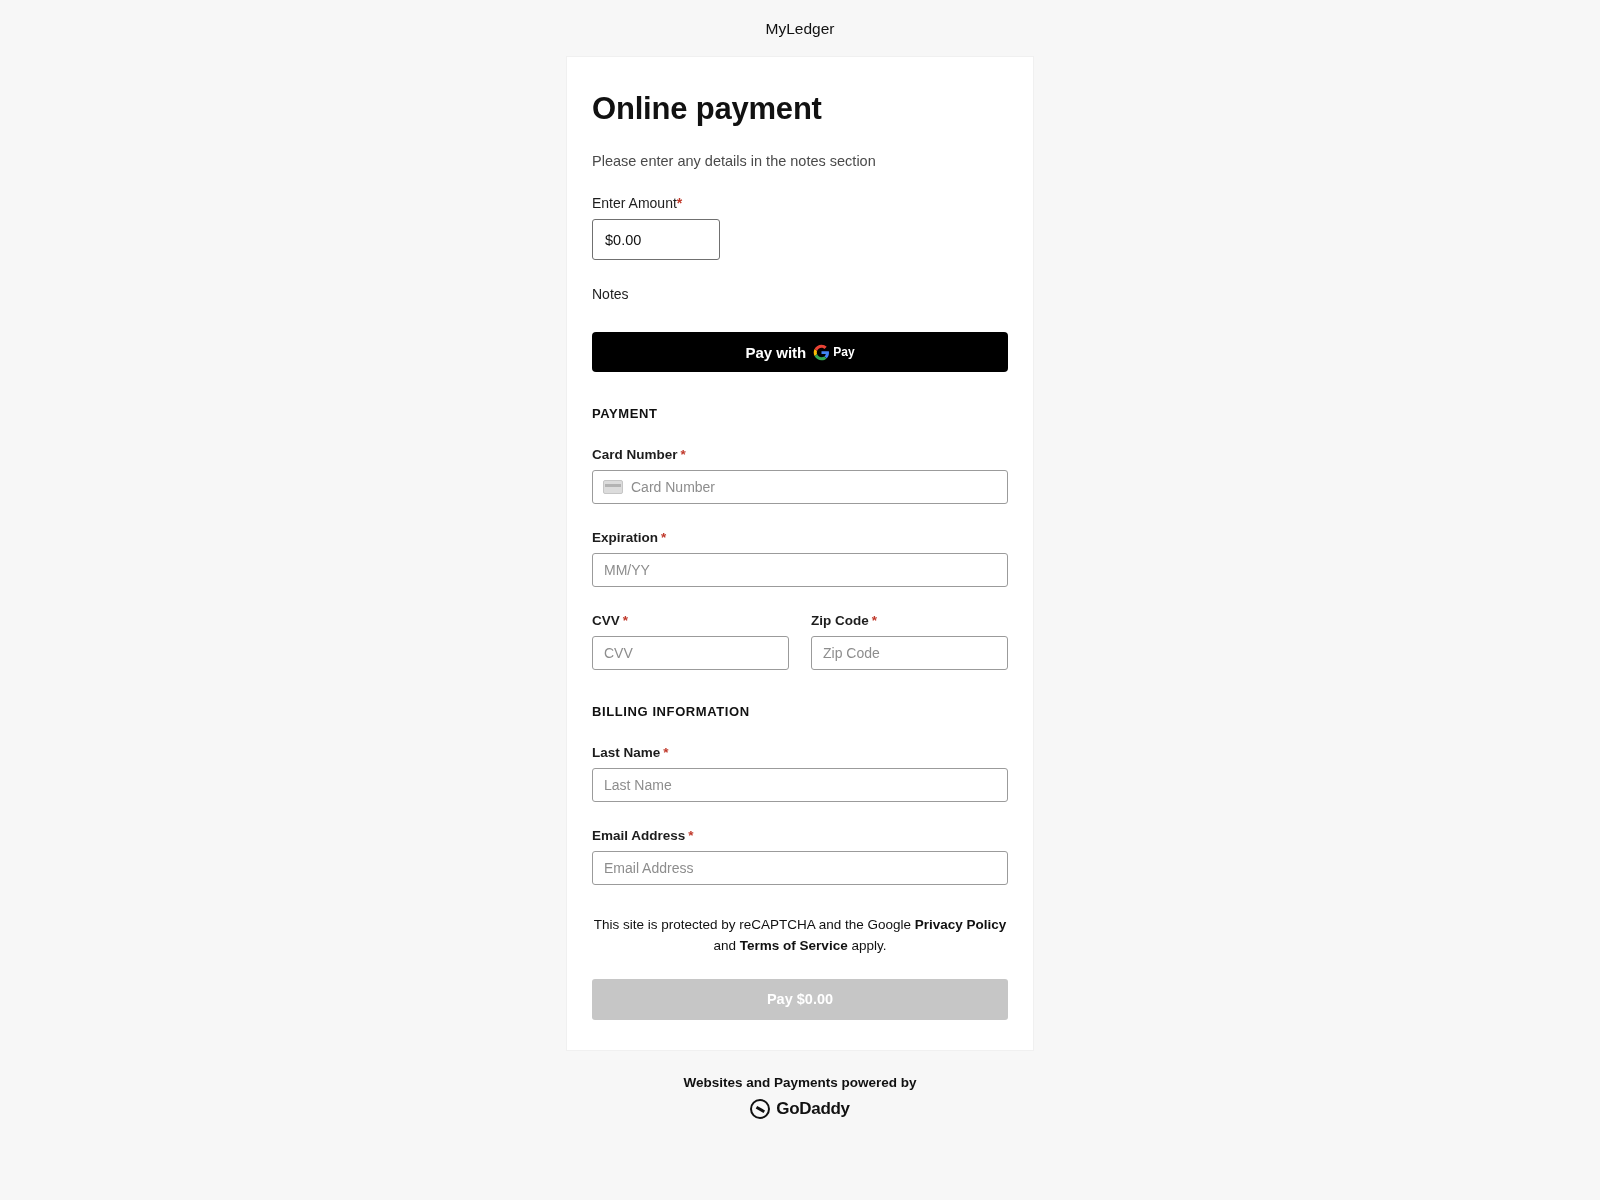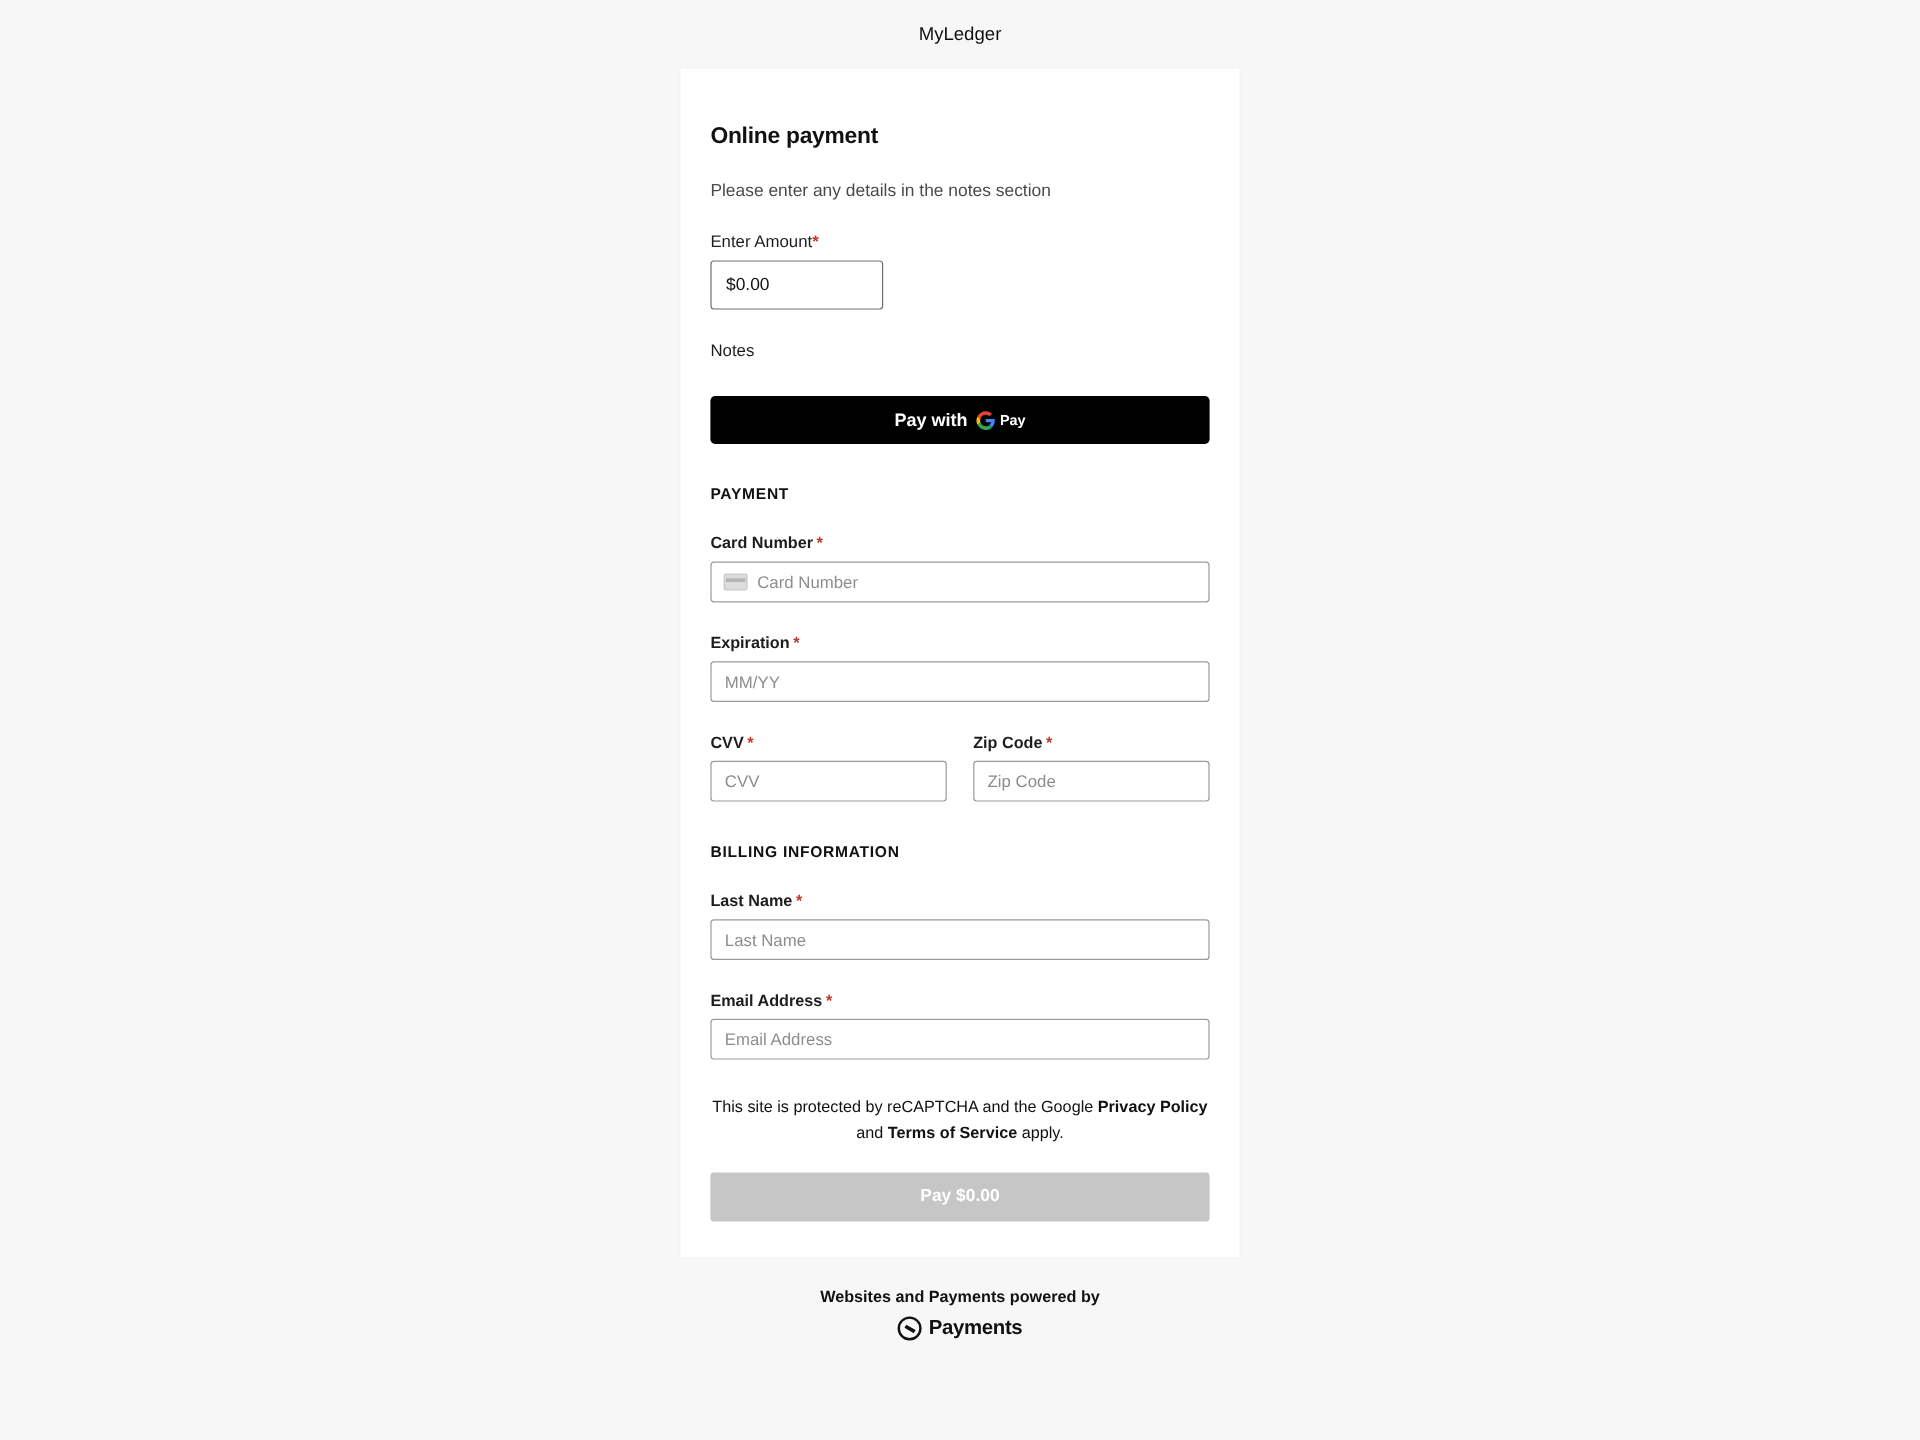--- a/index.html
+++ b/index.html
@@ -27,23 +27,23 @@
     font-size: 15.5px;
     color: #111;
   }
   .card {
     width: 468px;
     background: #ffffff;
     padding: 34px 25px 30px 25px;
     border: 1px solid #f0f0f0;
   }
   h1.title {
-    font-size: 19px;
-    font-weight: bold;
-    margin: 12px 0 0 0;
+    font-size: 31px;
+    font-weight: bold;
+    margin: 0 0 0 0;
     letter-spacing: -0.2px;
     color: #111;
   }
   .subtitle {
     font-size: 14.5px;
     color: #4a4a4a;
     margin-top: 26px;
     margin-bottom: 0;
   }
   .field-label {
@@ -56,21 +56,21 @@
   .field-label.bold {
     font-weight: bold;
     font-size: 13.5px;
   }
   .req {
     color: #c0392b;
     font-weight: bold;
   }
   .req.spaced { margin-left: 3px; }
   input.amount {
-    width: 144px;
+    width: 128px;
     height: 41px;
     border: 1px solid #707070;
     border-radius: 3px;
     padding: 0 12px;
     font-size: 14.5px;
     font-family: "Liberation Sans", sans-serif;
     color: #111;
     background: #fff;
   }
   textarea.notes {
@@ -306,17 +306,17 @@
       <span>This site is protected by reCAPTCHA and the Google </span><b>Privacy Policy</b><span> and </span><b>Terms of Service</b><span> apply.</span>
     </div>
 
     <button class="pay-btn" disabled="">Pay $0.00</button>
   </div>
 
   <div class="footer">
     <div class="footer-text">Websites and Payments powered by</div>
     <div class="godaddy">
       <span class="gd-mark"></span>
-      <span>Payments</span>
+      <span>GoDaddy</span>
     </div>
   </div>
 
 </div>
 
 </body></html>

